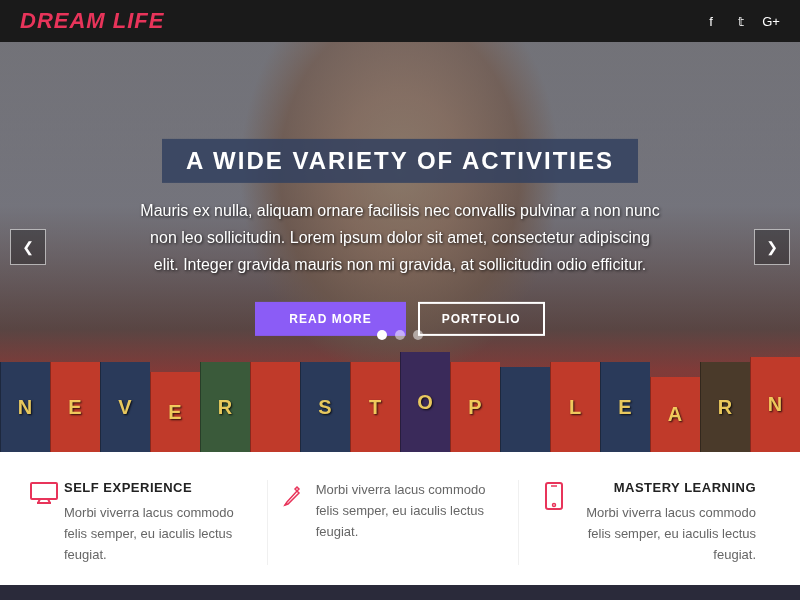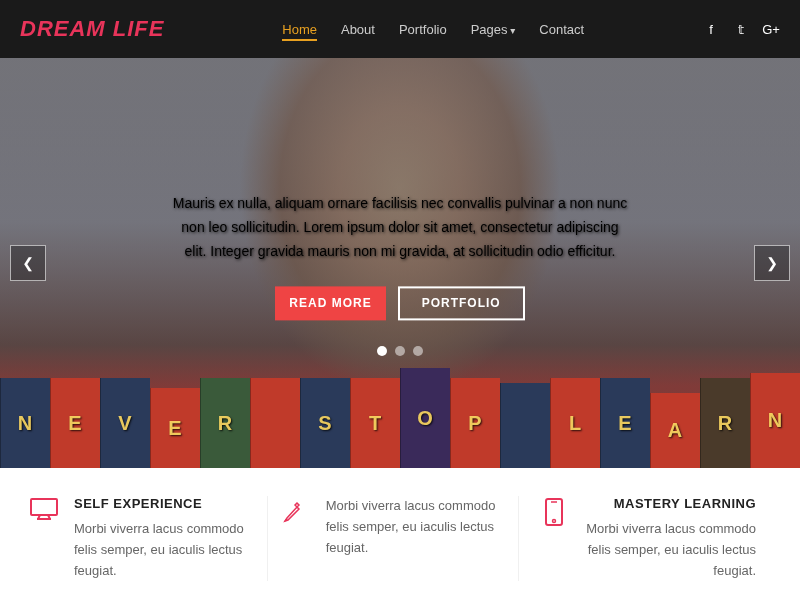--- a/index.html
+++ b/index.html
@@ -1,21 +1,21 @@
 <!DOCTYPE html>
 <html><head>
   <meta charset="utf-8">
   <style>
     * { margin: 0; padding: 0; box-sizing: border-box; }
     body { font-family: 'Arial', sans-serif; width: 800px; height: 600px; overflow: hidden; background: #fff; }
 
     
     .navbar {
       background: #1a1a1a;
-      height: 58px;
+      height: 42px;
       display: flex;
       align-items: center;
       padding: 10px 20px;
       justify-content: space-between;
     }
     .navbar-brand {
       color: #e8345a;
       font-size: 22px;
       font-weight: bold;
       letter-spacing: 1px;
@@ -182,36 +182,36 @@
       margin-bottom: 14px;
     }
     .hero-title {
       color: #fff;
       font-size: 24px;
       font-weight: 900;
       letter-spacing: 2px;
       text-transform: uppercase;
     }
     .hero-subtitle {
-      color: #000000;
-      font-size: 14px;
+      color: #ffffff;
+      font-size: 16px;
       line-height: 1.7;
       margin-bottom: 23px;
       text-shadow: 1px 1px 3px rgba(0,0,0,0.8);
     }
     .hero-buttons {
       display: flex;
       gap: 12px;
       justify-content: center;
     }
     .btn-read-more {
-      background: #ef4444;
+      background: #8b5cf6;
       color: #fff;
       border: none;
-      padding: 10px 14px;
+      padding: 10px 34px;
       font-size: 12px;
       font-weight: bold;
       letter-spacing: 1px;
       text-transform: uppercase;
       cursor: pointer;
     }
     .btn-portfolio {
       background: transparent;
       color: #fff;
       border: 2px solid #fff;
@@ -226,21 +226,21 @@
     
     .features {
       background: #fff;
       padding: 28px 30px 20px;
       display: flex;
       gap: 0;
     }
     .feature-item {
       flex: 1;
       display: flex;
-      gap: 14px;
+      gap: 4px;
       align-items: flex-start;
       padding: 0 14px;
       border-right: 1px solid #f0f0f0;
     }
     .feature-item:first-child { padding-left: 0; }
     .feature-item:last-child { border-right: none; text-align: right; }
     .feature-icon {
       font-size: 24px;
       color: #e8345a;
       margin-top: 2px;
@@ -264,47 +264,43 @@
     .bottom-bar {
       background: #2a2a3a;
       height: 35px;
     }
   </style>
 </head>
 <body>
 
 <nav class="navbar">
   <div class="navbar-brand">DREAM LIFE</div>
-  <ul class="navbar-nav">
-    <li class="active"><a>Home</a></li>
-    <li><a>About</a></li>
-    <li><a>Portfolio</a></li>
-    <li class="has-dropdown"><a>Pages</a></li>
-    <li><a>Contact</a></li>
-  </ul>
   <div class="navbar-social">
     <span class="social-icon">f</span>
     <span class="social-icon">𝕥</span>
     <span class="social-icon">G+</span>
   </div>
 </nav>
 
 <section class="hero">
   <div class="hero-image-sim"></div>
 
   <div class="hero-bg"></div>
 
   <div class="arrow arrow-prev">
     <span>❮</span>
   </div>
   <div class="arrow arrow-next">
     <span>❯</span>
   </div>
 
   <div class="hero-content">
+    <div class="hero-title-wrap">
+      <h1 class="hero-title">A WIDE VARIETY OF ACTIVITIES</h1>
+    </div>
     <p class="hero-subtitle">
       Mauris ex nulla, aliquam ornare facilisis nec convallis pulvinar a non nunc<br>
       non leo sollicitudin. Lorem ipsum dolor sit amet, consectetur adipiscing<br>
       elit. Integer gravida mauris non mi gravida, at sollicitudin odio efficitur.
     </p>
     <div class="hero-buttons">
       <button class="btn-read-more">READ MORE</button>
       <button class="btn-portfolio">PORTFOLIO</button>
     </div>
   </div>

